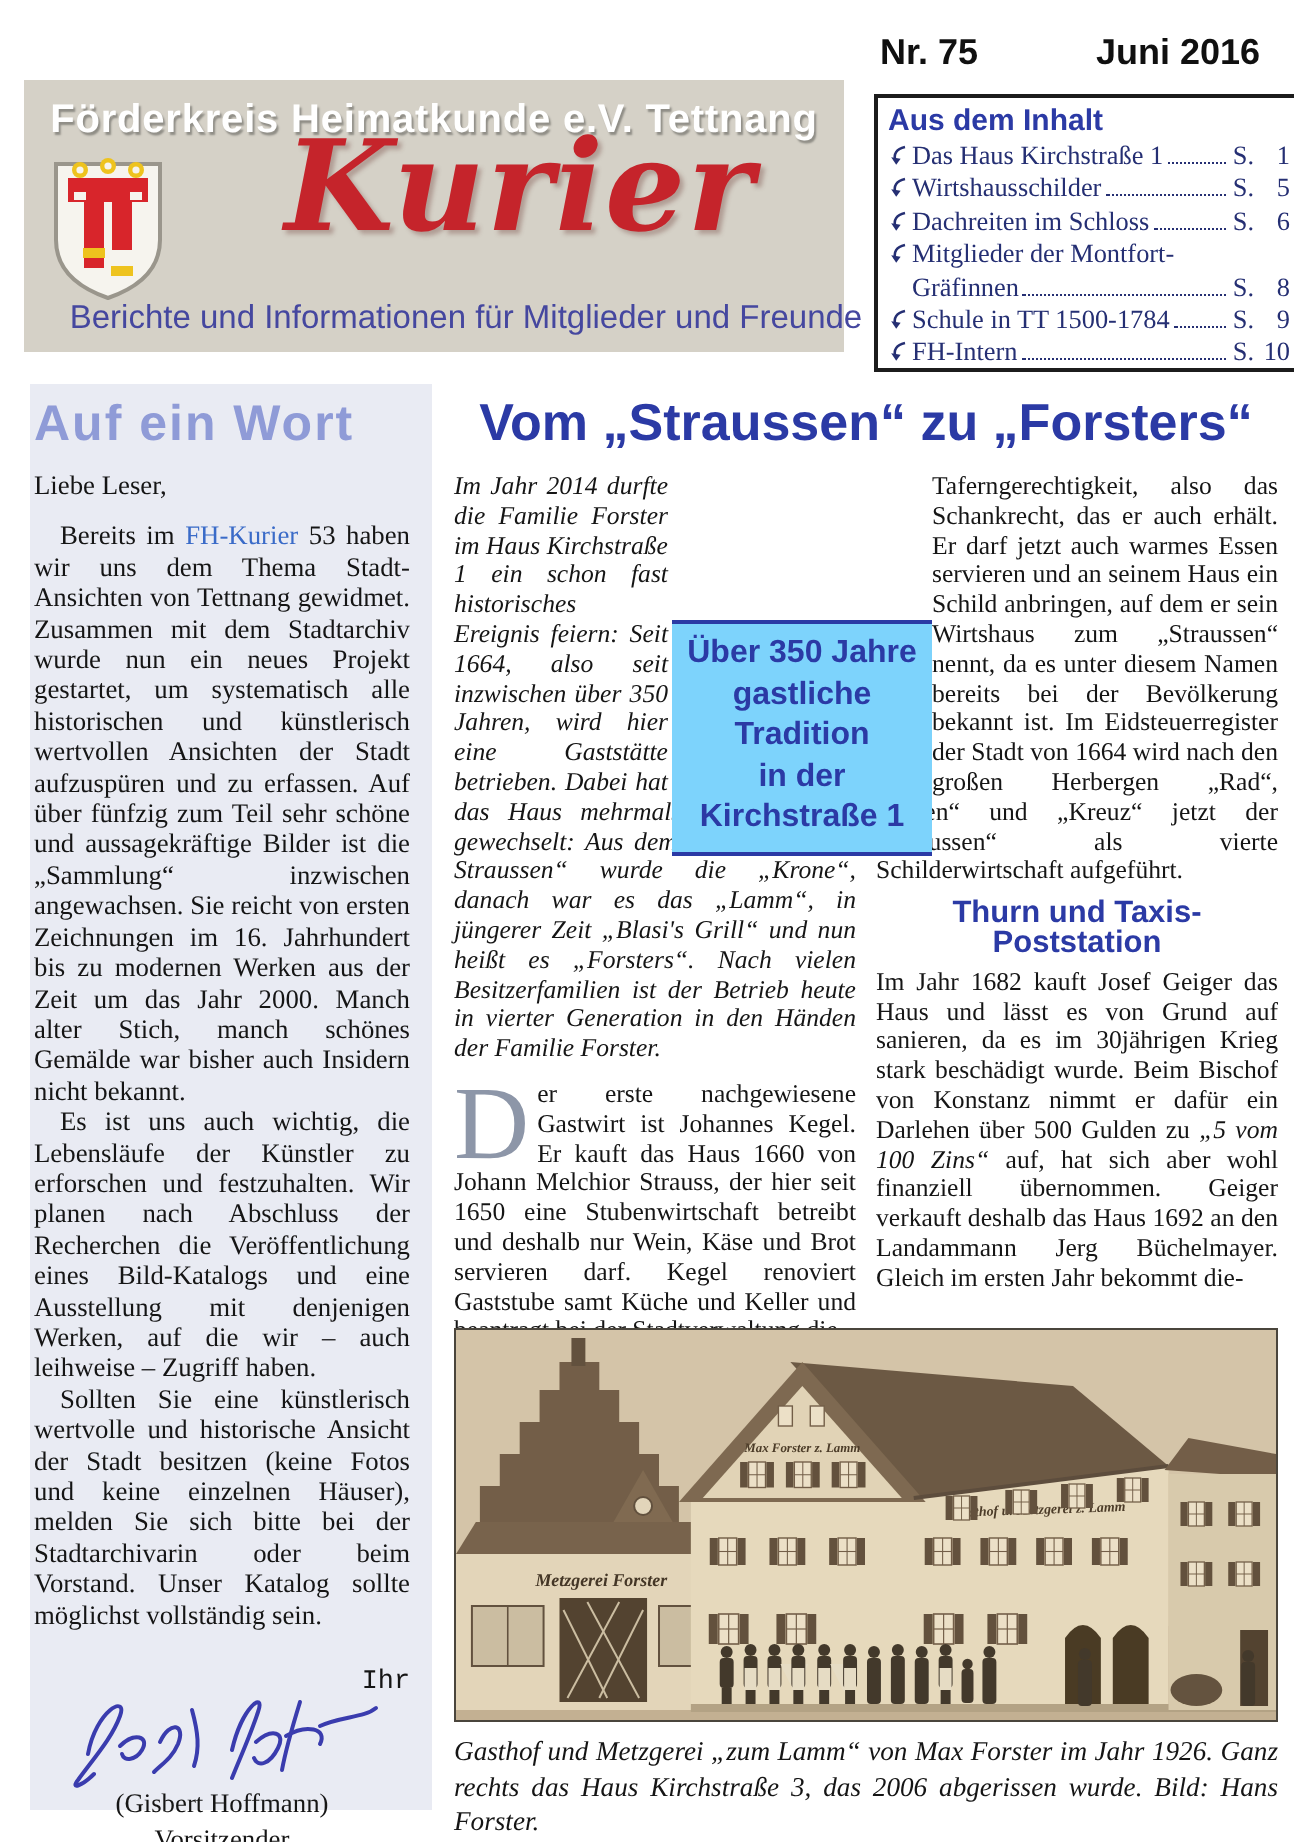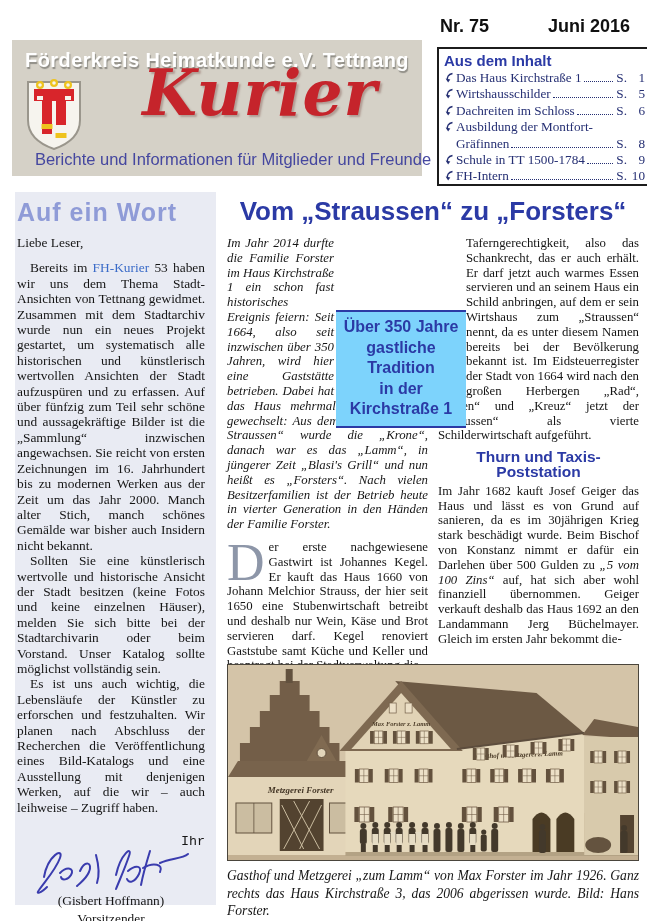--- a/index.html
+++ b/index.html
@@ -133,21 +133,21 @@
     <span class="toc-label">Dachreiten im Schloss</span>
     <span class="toc-leader"></span>
     <span class="toc-prefix">S.</span>
     <span class="toc-num">6</span>
   </div>
   <div class="toc-row no-leader">
     <span class="toc-bullet"><svg width="10" height="11" viewBox="0 0 10 11">
           <path d="M8.5,1.5 C4,2.5 2.8,5 3.6,8.4" fill="none" stroke="#252f73" stroke-width="1.3"></path>
           <polygon points="1.6,6.6 4.1,10.4 6.3,7.4" fill="#252f73"></polygon>
         </svg></span>
-    <span class="toc-label">Ausbildung der Montfort-</span>
+    <span class="toc-label">Mitglieder der Montfort-</span>
     <span class="toc-leader"></span>
     <span class="toc-prefix"></span>
     <span class="toc-num"></span>
   </div>
   <div class="toc-row indent">
     <span class="toc-bullet"><svg width="10" height="11" viewBox="0 0 10 11">
           <path d="M8.5,1.5 C4,2.5 2.8,5 3.6,8.4" fill="none" stroke="#252f73" stroke-width="1.3"></path>
           <polygon points="1.6,6.6 4.1,10.4 6.3,7.4" fill="#252f73"></polygon>
         </svg></span>
     <span class="toc-label">Gräfinnen</span>
@@ -174,22 +174,22 @@
     <span class="toc-leader"></span>
     <span class="toc-prefix">S.</span>
     <span class="toc-num">10</span>
   </div>
 </div>
 
 <div class="sidebar">
   <div class="sidebar-heading">Auf ein Wort</div>
   <p class="salutation">Liebe Leser,</p>
   <p class="indented"><span>Bereits im </span><a class="link" href="#">FH-Kurier</a><span> 53 haben wir uns dem Thema Stadt-Ansichten von Tettnang gewidmet. Zusammen mit dem Stadtarchiv wurde nun ein neues Projekt gestartet, um systematisch alle historischen und künstlerisch wertvollen Ansichten der Stadt aufzuspüren und zu erfassen. Auf über fünfzig zum Teil sehr schöne und aussagekräftige Bilder ist die „Sammlung“ inzwischen angewachsen. Sie reicht von ersten Zeichnungen im 16. Jahrhundert bis zu modernen Werken aus der Zeit um das Jahr 2000. Manch alter Stich, manch schönes Gemälde war bisher auch Insidern nicht bekannt.</span></p>
+  <p class="indented">Es ist uns auch wichtig, die Lebensläufe der Künstler zu erforschen und festzuhalten. Wir planen nach Abschluss der Recherchen die Veröffentlichung eines Bild-Katalogs und eine Ausstellung mit denjenigen Werken, auf die wir – auch leihweise – Zugriff haben.</p>
   <p class="indented">Sollten Sie eine künstlerisch wertvolle und historische Ansicht der Stadt besitzen (keine Fotos und keine einzelnen Häuser), melden Sie sich bitte bei der Stadtarchivarin oder beim Vorstand. Unser Katalog sollte möglichst vollständig sein.</p>
-  <p class="indented">Es ist uns auch wichtig, die Lebensläufe der Künstler zu erforschen und festzuhalten. Wir planen nach Abschluss der Recherchen die Veröffentlichung eines Bild-Katalogs und eine Ausstellung mit denjenigen Werken, auf die wir – auch leihweise – Zugriff haben.</p>
   <p class="closing">Ihr</p>
   <div class="sig">
     <svg width="162" height="52" viewBox="0 0 162 52">
       <g fill="none" stroke="#3a3cae" stroke-width="2" stroke-linecap="round">
         <path d="M14,34 C18,12 34,4 30,15 C26,26 17,36 9,47 C5,52 11,50 17,44"></path>
         <path d="M30,30 C37,23 45,25 41,32 C38,37 32,38 31,34"></path>
         <path d="M50,28 C55,17 63,19 59,29 C56,36 51,39 47,43"></path>
         <path d="M66,12 C69,23 70,31 67,40"></path>
         <path d="M86,32 C91,10 103,2 99,13 C95,25 90,36 86,46"></path>
         <path d="M98,28 C106,21 113,23 109,31 C105,39 99,41 97,36"></path>

